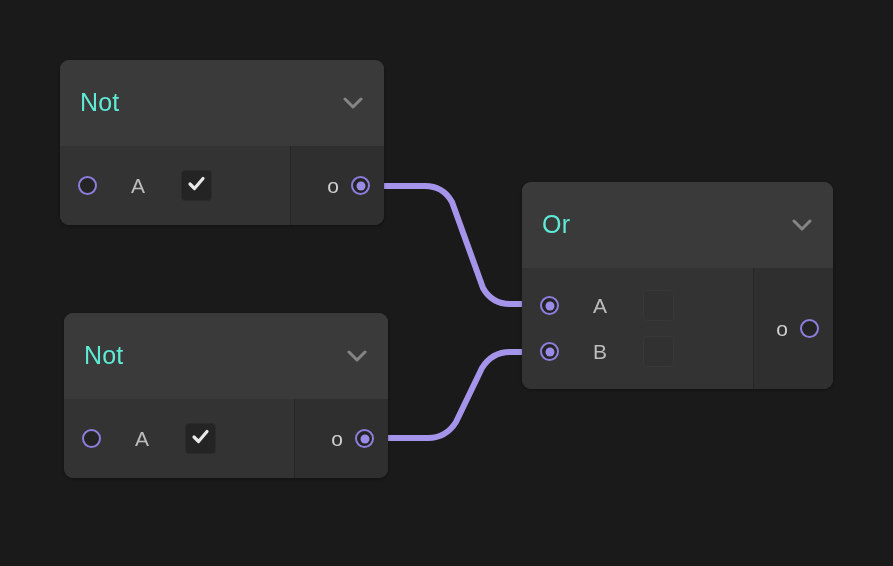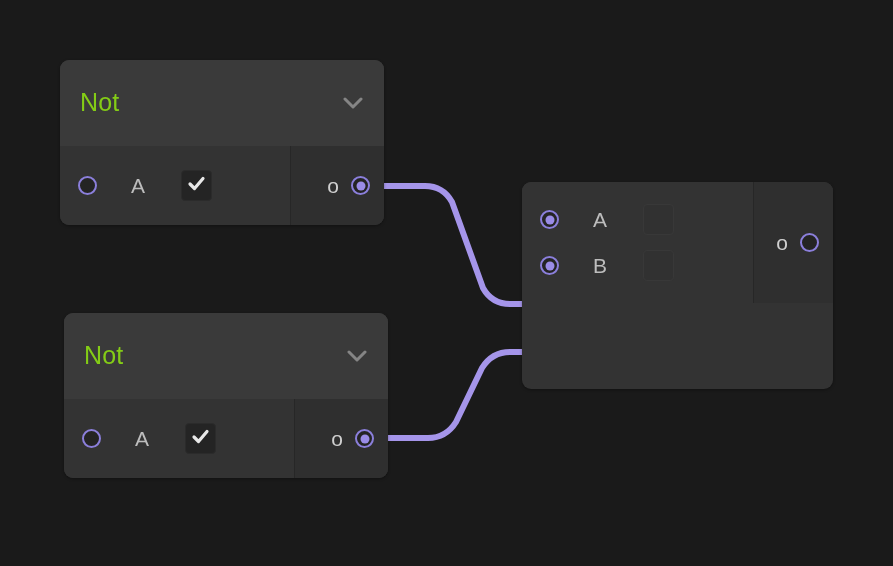--- a/index.html
+++ b/index.html
@@ -37,21 +37,21 @@
     box-shadow: 0 1px 3px rgba(0,0,0,0.35);
   }
   .node-header {
     background: #3a3a3a;
     display: flex;
     align-items: flex-start;
     justify-content: space-between;
     box-sizing: border-box;
   }
   .node-title {
-    color: #84cc16;
+    color: #5eead4;
     font-weight: 400;
     letter-spacing: 0.2px;
     white-space: nowrap;
   }
   .collapse-icon {
     flex: none;
     display: block;
     opacity: 0.95;
   }
   .node-body {
@@ -199,20 +199,28 @@
       <div class="io-col-out" style="width:94px; padding-right:14px;">
         <div class="io-row-out" style="height:79px;">
           <span class="io-label-out" style="font-size:21px; margin-right:12px;">o</span>
           <span class="port connected" style="width:19px; height:19px;"></span>
         </div>
       </div>
     </div>
   </div>
 
   <div class="node" style="left:522px; top:182px; width:311px; height:207px;">
+    <div class="node-header" style="height:86px; padding:28px 20px 0 20px;">
+      <span class="node-title" style="font-size:25px; line-height:28px;">Or</span>
+      <span class="collapse-icon" style="margin-top:8px;">
+        <svg width="22" height="14" viewBox="0 0 22 14" xmlns="http://www.w3.org/2000/svg">
+          <path d="M3 3 L11 11 L19 3" fill="none" stroke="#8a8a8a" stroke-width="3" stroke-linecap="round" stroke-linejoin="round"></path>
+        </svg>
+      </span>
+    </div>
     <div class="node-body" style="height:121px;">
       <div class="io-col-in" style="padding:12px 0 12px 18px;">
         <div class="io-row" style="height:46px;">
           <span class="port connected" style="width:19px; height:19px;"></span>
           <span class="io-label" style="font-size:21px; margin-left:34px;">A</span>
           <span class="checkbox unchecked" style="width:31px; height:31px; margin-left:36px;"></span>
         </div>
         <div class="io-row" style="height:46px;">
           <span class="port connected" style="width:19px; height:19px;"></span>
           <span class="io-label" style="font-size:21px; margin-left:34px;">B</span>

